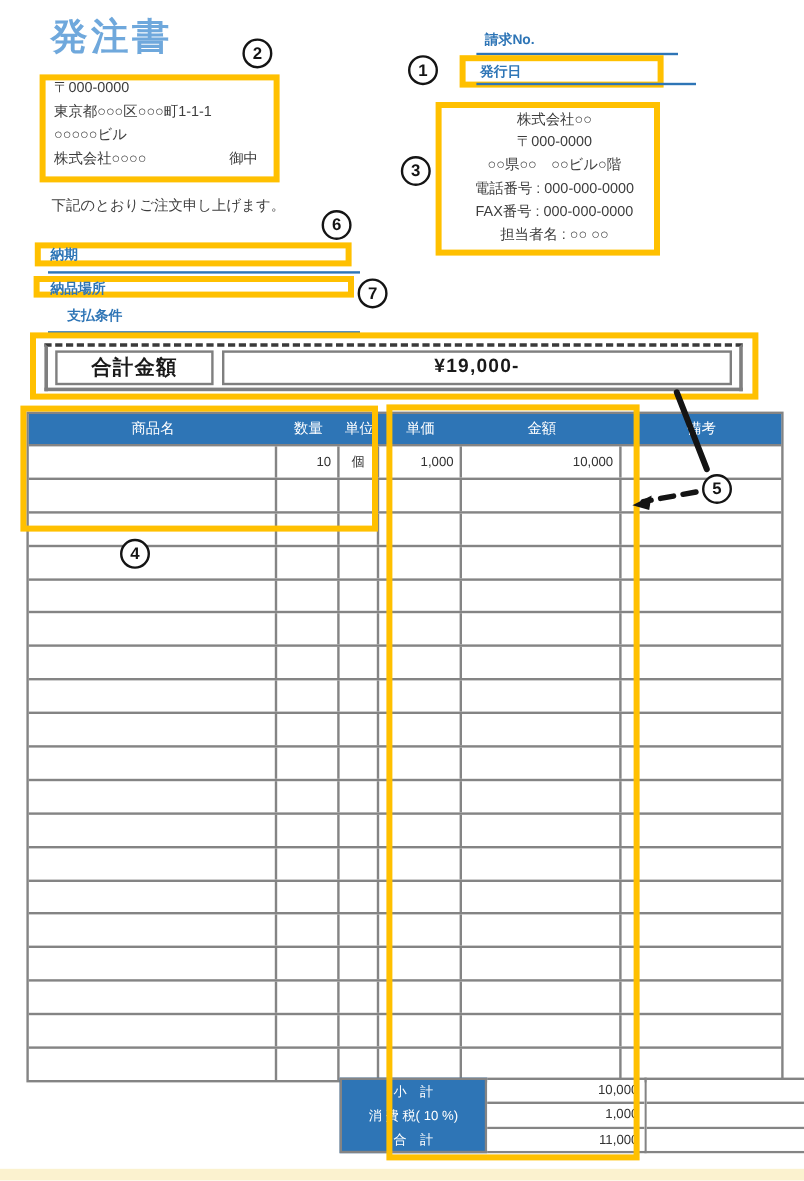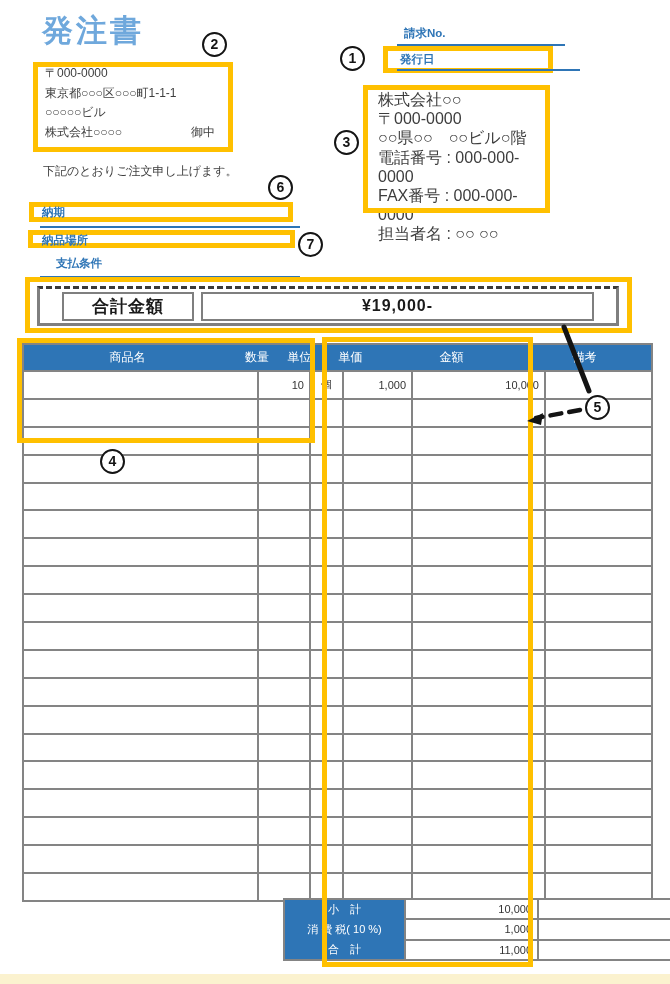--- a/index.html
+++ b/index.html
@@ -11,37 +11,37 @@
   
   .blab{color:#2E75B6;font-size:11.5px;font-weight:bold;}
   .uline{height:0;border-top:2.5px solid #2E75B6;}
   
   .ybox{border:5px solid #FFC000;background:transparent;z-index:20;pointer-events:none;}
   
   .marker{width:21px;height:21px;border:2.5px solid #141414;border-radius:50%;background:#ffffff;
           color:#141414;font-weight:bold;font-size:14px;line-height:21px;text-align:center;z-index:30;}
   
   .addr{font-size:12px;color:#3d3d3d;line-height:19.5px;}
-  .sender{font-size:16px;color:#3d3d3d;line-height:19.2px;}
+  .sender{font-size:12px;color:#3d3d3d;line-height:19.2px;text-align:center;}
   
   .totwrap{left:37px;top:286px;width:582px;height:40px;box-sizing:border-box;
            border:3px solid #7f7f7f;border-top:3px dashed #3a3a3a;background:#fff;
-           display:flex;align-items:center;padding:3px 22px;gap:7px;}
+           display:flex;align-items:center;padding:3px 6px;gap:7px;}
   .totlabel{box-sizing:border-box;width:132px;height:29px;border:2px solid #7f7f7f;
             display:flex;align-items:center;justify-content:center;
             font-size:17px;font-weight:bold;color:#1a1a1a;letter-spacing:1px;}
   .totvalue{box-sizing:border-box;flex:1;height:29px;border:2px solid #7f7f7f;
             display:flex;align-items:center;justify-content:center;
             font-size:16px;font-weight:bold;color:#1a1a1a;letter-spacing:1px;}
   
   #items-table{left:22px;top:343px;width:631px;box-sizing:border-box;border:2px solid #848484;background:#fff;}
   .trow{display:grid;grid-template-columns:207px 52px 33px 69px 133px 133px;}
   .hrow{background:#2E75B6;height:25px;}
   .hcell{color:#ffffff;font-size:12px;display:flex;align-items:center;justify-content:center;}
-  .brow{height:27.9px;box-sizing:border-box;border-top:2px solid #848484;padding-left:28px;}
+  .brow{height:27.9px;box-sizing:border-box;border-top:2px solid #848484;}
   .bcell{box-sizing:border-box;border-right:2px solid #848484;font-size:11px;color:#333;
          display:flex;align-items:center;padding:0 5px;overflow:hidden;}
   .bcell:last-child{border-right:none;}
   .al-left{justify-content:flex-start;}
   .al-right{justify-content:flex-end;}
   .al-center{justify-content:center;padding:0 2px;}
   
   #summary{left:283px;top:898px;display:flex;z-index:5;}
   .sum-labels{box-sizing:border-box;width:123px;height:63px;background:#2E75B6;border:2px solid #848484;
               display:flex;flex-direction:column;}

